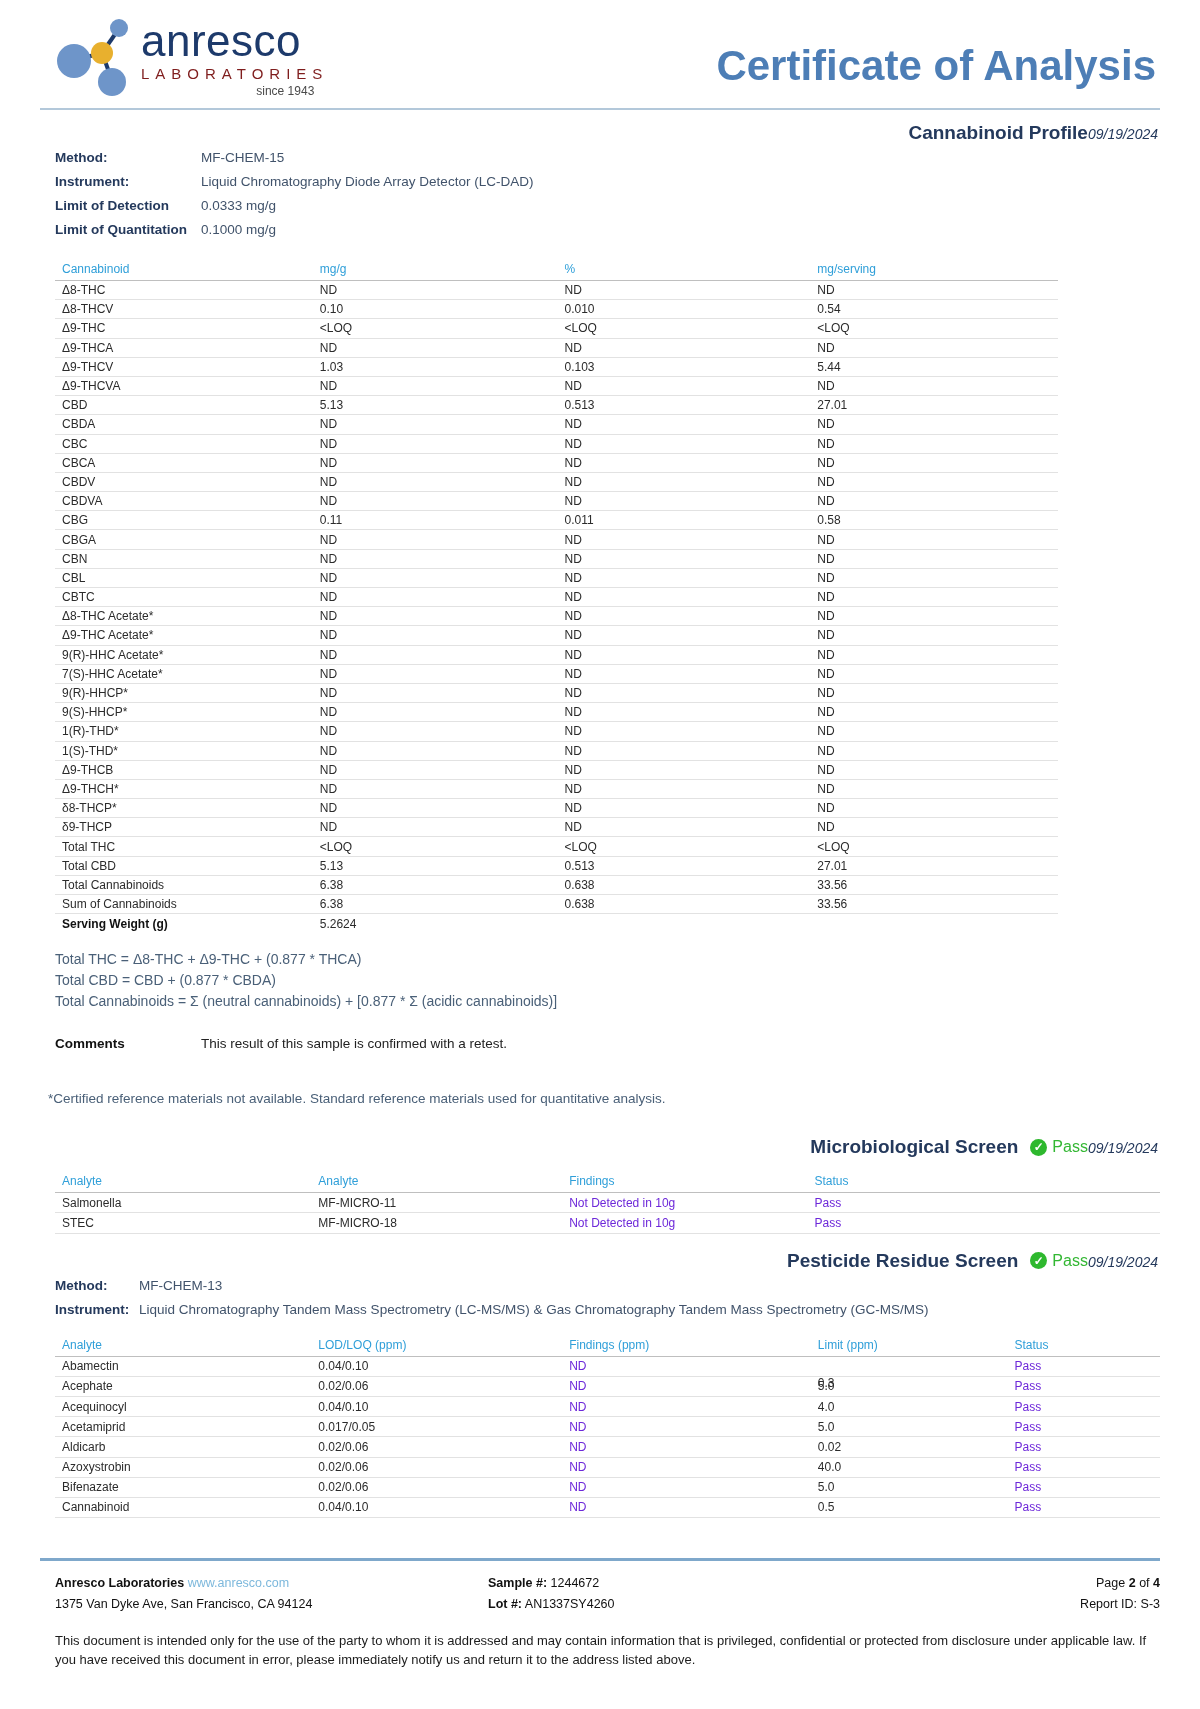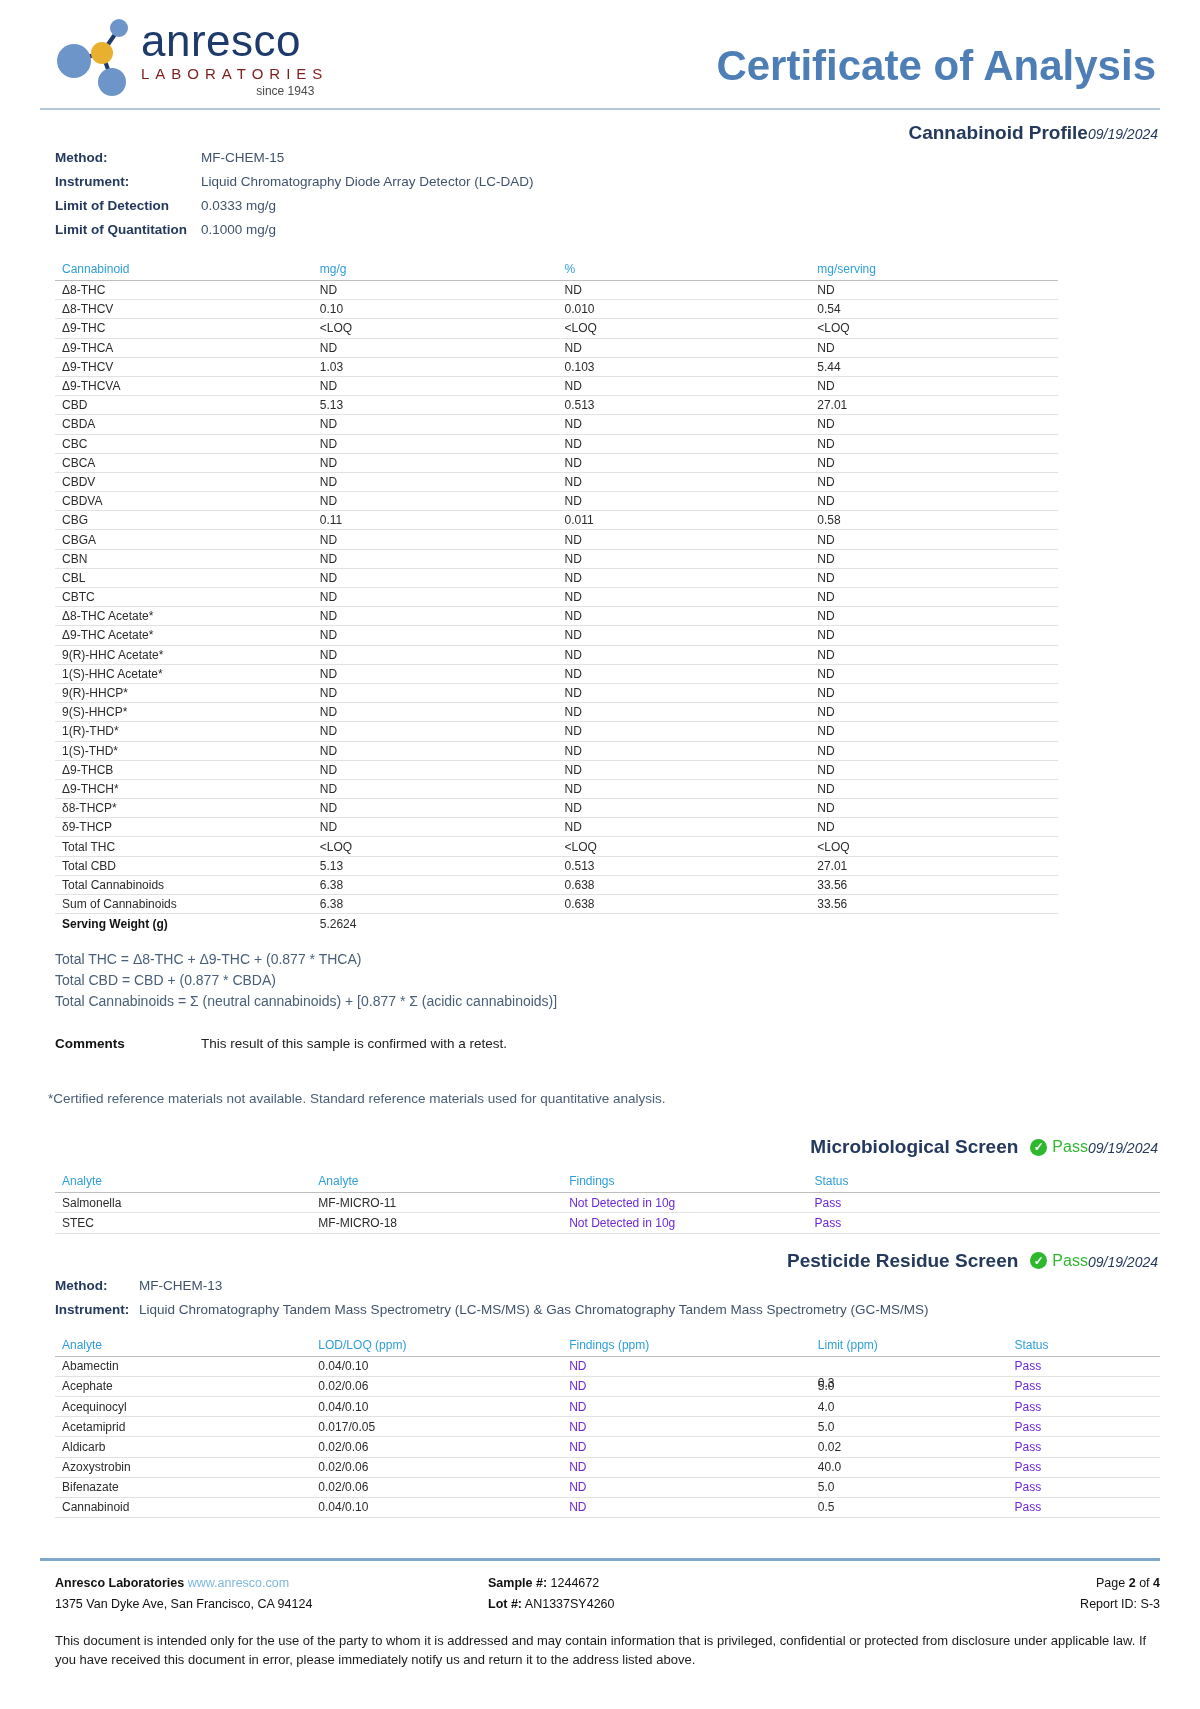--- a/index.html
+++ b/index.html
@@ -242,21 +242,21 @@
             <div class="tcell" style="width: 25.2%;">ND</div>
             <div class="tcell" style="width: 24.7%;">ND</div>
           </div>
           <div class="trow">
             <div class="tcell" style="width: 25.7%;">9(R)-HHC Acetate*</div>
             <div class="tcell" style="width: 24.4%;">ND</div>
             <div class="tcell" style="width: 25.2%;">ND</div>
             <div class="tcell" style="width: 24.7%;">ND</div>
           </div>
           <div class="trow">
-            <div class="tcell" style="width: 25.7%;">1(S)-HHC Acetate*</div>
+            <div class="tcell" style="width: 25.7%;">7(S)-HHC Acetate*</div>
             <div class="tcell" style="width: 24.4%;">ND</div>
             <div class="tcell" style="width: 25.2%;">ND</div>
             <div class="tcell" style="width: 24.7%;">ND</div>
           </div>
           <div class="trow">
             <div class="tcell" style="width: 25.7%;">9(R)-HHCP*</div>
             <div class="tcell" style="width: 24.4%;">ND</div>
             <div class="tcell" style="width: 25.2%;">ND</div>
             <div class="tcell" style="width: 24.7%;">ND</div>
           </div>

